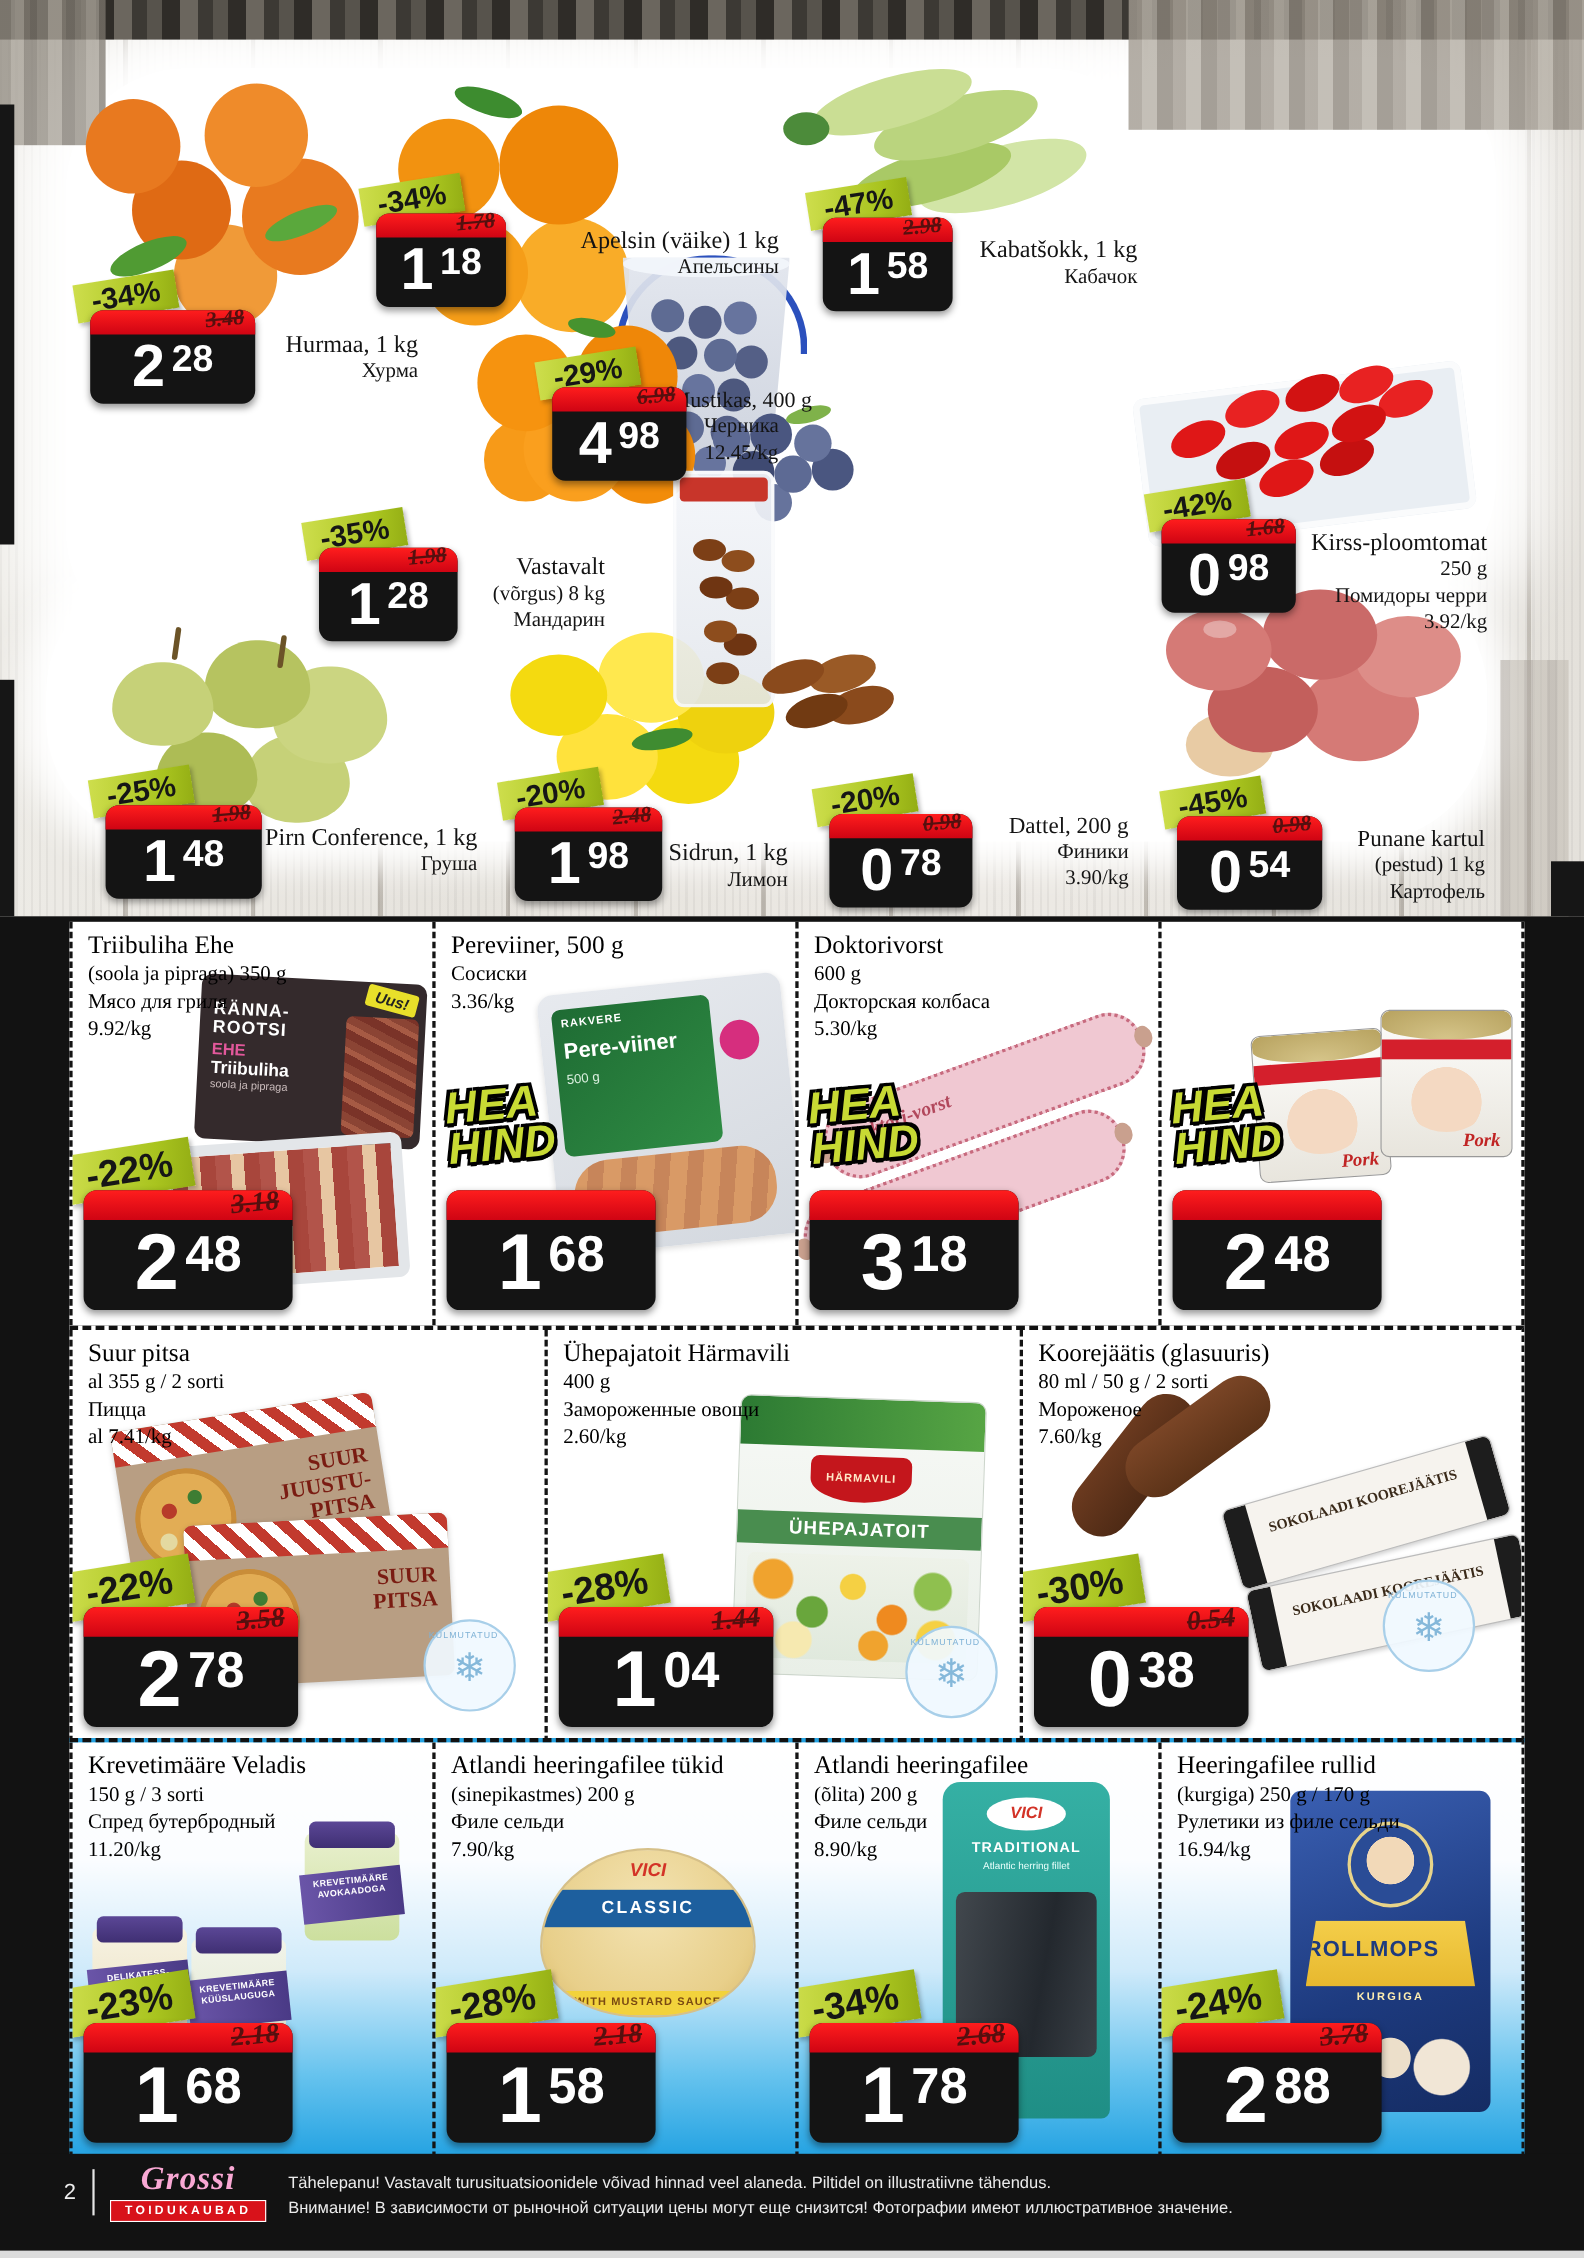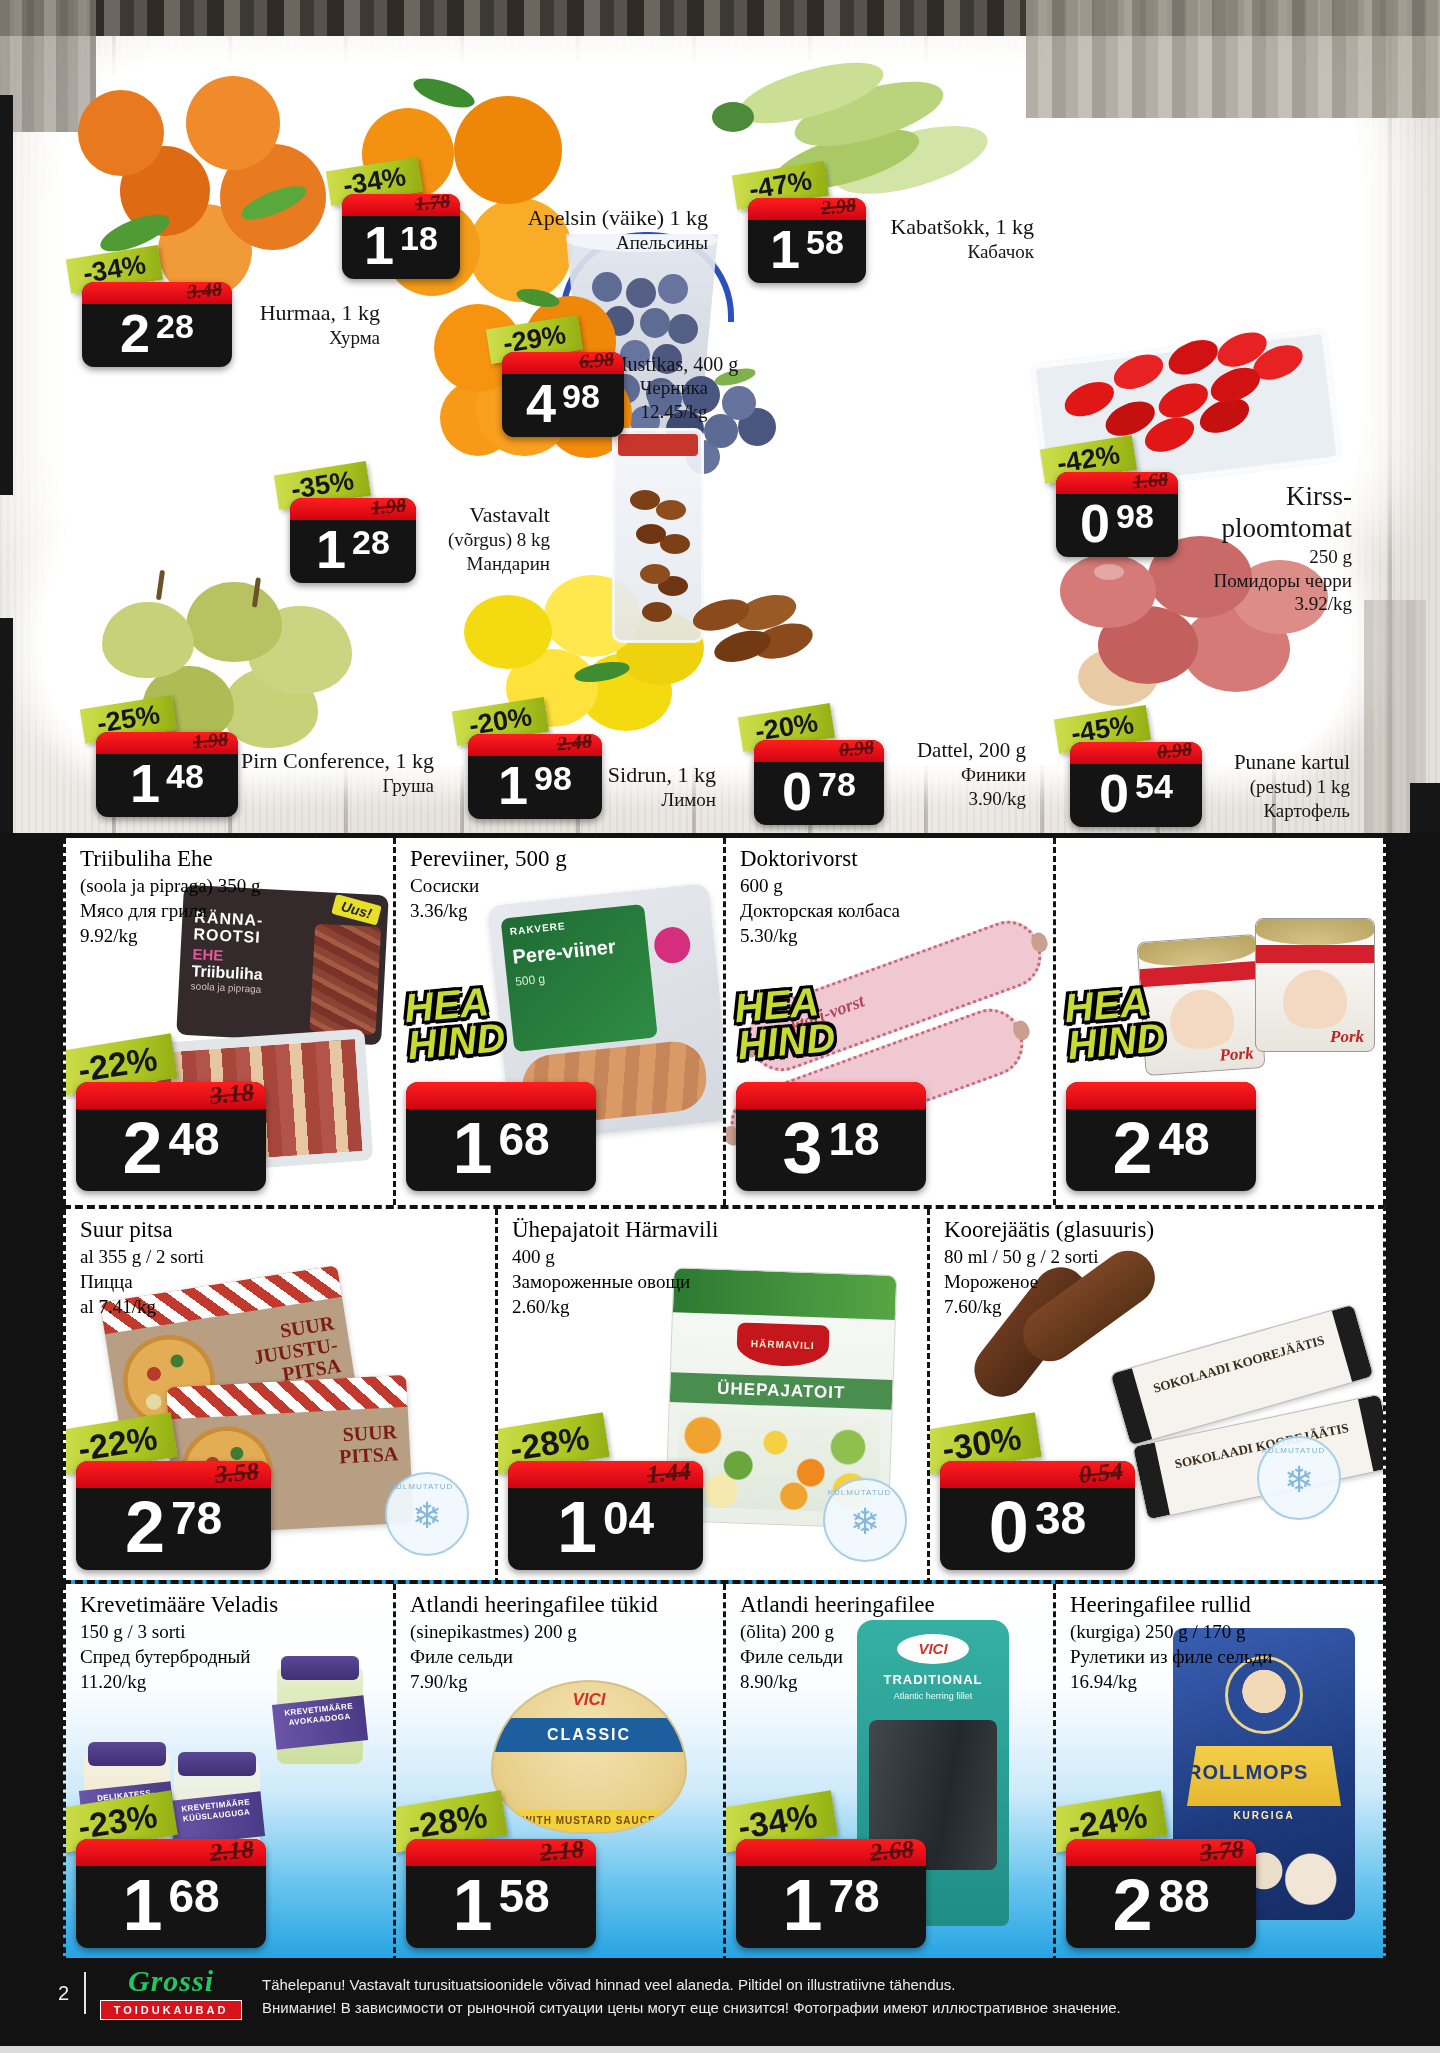--- a/index.html
+++ b/index.html
@@ -260,21 +260,21 @@
   .rm::after{content:"";position:absolute;bottom:12px;left:18px;width:146px;height:64px;
     background:radial-gradient(circle at 18% 50%,#f1e6d6 0 20%,transparent 21%),
                radial-gradient(circle at 50% 42%,#ecdfca 0 22%,transparent 23%),
                radial-gradient(circle at 82% 55%,#f1e6d6 0 20%,transparent 21%);}
 
   
   .footer{position:absolute;left:0;top:1958px;width:1440px;height:95px;background:#121212;color:#fff;}
   .pageno{position:absolute;left:58px;top:24px;font:20px "Liberation Sans",sans-serif;color:#eee;}
   .pagebar{position:absolute;left:84px;top:14px;width:2px;height:42px;background:#e5e5e5;}
   .logo{position:absolute;left:100px;top:6px;width:142px;text-align:center;}
-  .lg-script{font:italic 700 30px "Liberation Serif",serif;color:#22c55e;letter-spacing:1px;}
+  .lg-script{font:italic 700 30px "Liberation Serif",serif;color:#f9a8d4;letter-spacing:1px;}
   .lg-box{margin-top:2px;background:#d8121a;color:#fff;font:700 11px/18px "Liberation Sans",sans-serif;
     letter-spacing:3px;border:1px solid #fff;}
   .disc{position:absolute;left:262px;top:16px;font-family:"Liberation Sans",sans-serif;color:#ececec;}
   .disc .d1,.disc .d2{font-size:15px;line-height:1.5;}
   .bottom-edge{position:absolute;left:0;bottom:0;width:100%;height:7px;background:#dcdcdc;}
 </style>
 </head>
 <body>
 
 <div class="page">
@@ -387,21 +387,21 @@
       <div class="flag">-42%</div>
       <div class="box">
         <div class="old">1.68</div>
         <div class="pr">
             <span class="e">0</span>
             <span class="c">98</span>
           </div>
       </div>
     </div>
     <div class="plabel r" style="left:1182px;top:480px;width:170px">
-      <div class="l1" style="font-size:27px">Kirss-ploomtomat</div>
+      <div class="l1" style="font-size:22px">Kirss-ploomtomat</div>
       <div class="ln">250 g</div>
       <div class="ln">Помидоры черри</div>
       <div class="ln">3.92/kg</div>
     </div>
 
     <div class="tag" style="left:96px;top:732px;width:142px">
       <div class="flag">-25%</div>
       <div class="box">
         <div class="old">1.98</div>
         <div class="pr">

